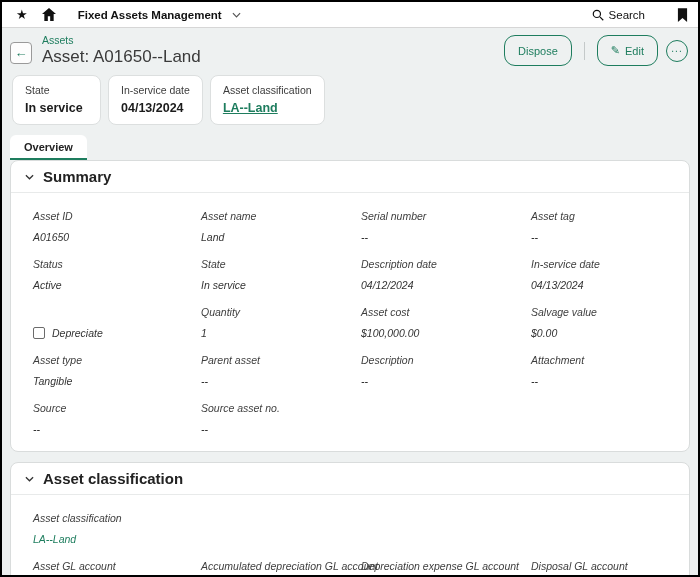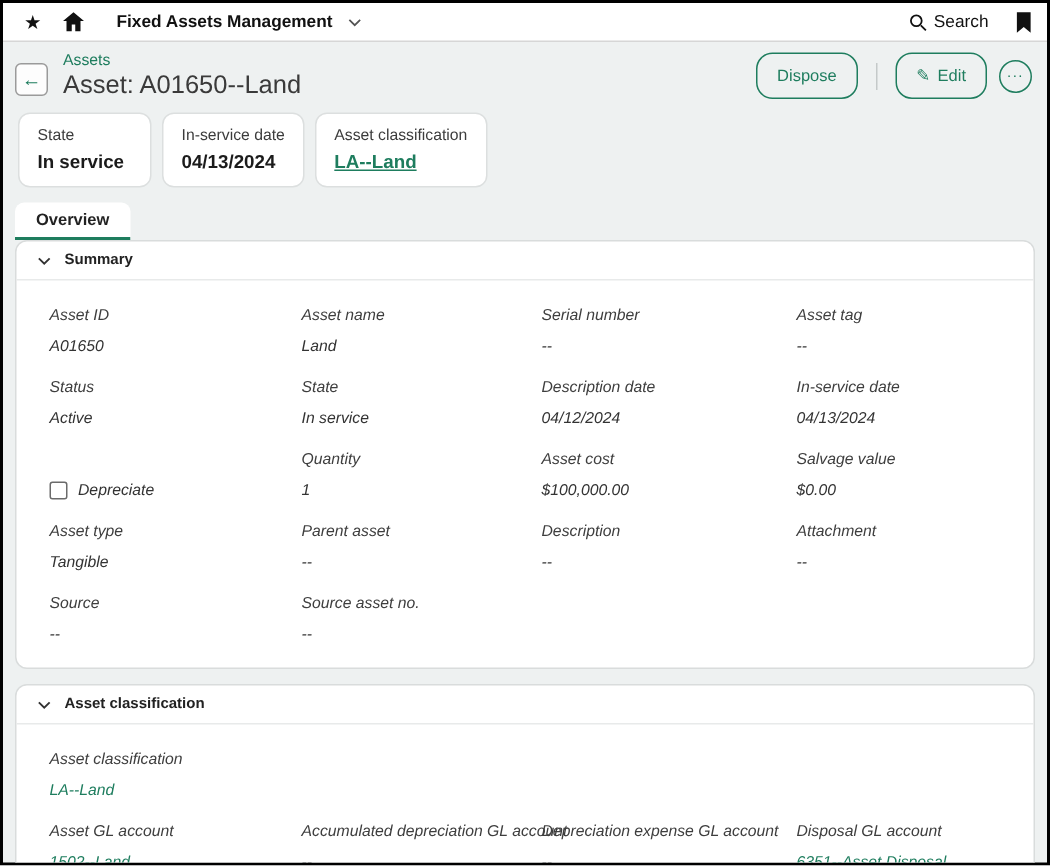--- a/index.html
+++ b/index.html
@@ -12,21 +12,21 @@
   
   .topbar {
     height:26px; background:#fff; border-bottom:1px solid #d6d6d6;
     display:flex; align-items:center; padding:0 10px;
   }
   .topbar .star { font-size:13px; color:#111; margin:0 6px 0 4px; cursor:pointer; }
   .topbar .home { margin:0 10px 0 8px; display:flex; cursor:pointer; }
   .app-name { font-size:11.5px; font-weight:bold; color:#111; margin-left:12px; cursor:pointer; }
   .app-caret { margin-left:10px; display:flex; cursor:pointer; }
   .topbar .spacer { flex:1; }
-  .search { display:flex; align-items:center; gap:5px; font-size:11.5px; color:#111; cursor:pointer; margin-right:18px; }
+  .search { display:flex; align-items:center; gap:5px; font-size:11.5px; color:#111; cursor:pointer; margin-right:32px; }
   .bookmark { display:flex; cursor:pointer; }
   
   .header { display:flex; align-items:center; padding:6px 10px 4px 8px; }
   .back-btn {
     width:22px; height:22px; border:1px solid #9a9a9a; border-radius:4px;
     background:#fdfdfd; color:#1e7d5e; font-size:13px; line-height:20px;
     text-align:center; cursor:pointer; margin-right:10px; margin-top:4px;
   }
   .titles { flex:1; }
   .breadcrumb { font-size:10.5px; color:#1e7d5e; cursor:pointer; margin-bottom:1px; }
@@ -65,21 +65,21 @@
   .card {
     background:#fff; border:1px solid #d9dcdc; border-radius:8px;
     margin:0 8px 10px 8px;
   }
   .card.first { margin-top:0; border-top-left-radius:8px; }
   .sec-head {
     display:flex; align-items:center; gap:9px; padding:7px 14px;
     border-bottom:1px solid #e8eaea; cursor:pointer;
   }
   .sec-head .chev { display:flex; }
-  .sec-title { font-size:10px; font-weight:bold; color:#222; }
+  .sec-title { font-size:15px; font-weight:bold; color:#222; }
   .fields {
     display:grid; grid-template-columns:168px 160px 170px 1fr;
     row-gap:15px; padding:17px 14px 16px 14px;font-style:italic;
   }
   .field { padding-left:8px; min-height:31px; }
   .field .flabel { font-size:10.5px; color:#3e3e3e; margin-bottom:9px; white-space:nowrap; }
   .field .fvalue { font-size:10.5px; color:#333; white-space:nowrap; }
   .field .fvalue.green { color:#1e7d5e; cursor:pointer; }
   .cbrow { display:flex; align-items:center; gap:7px; }
   .cbox {

